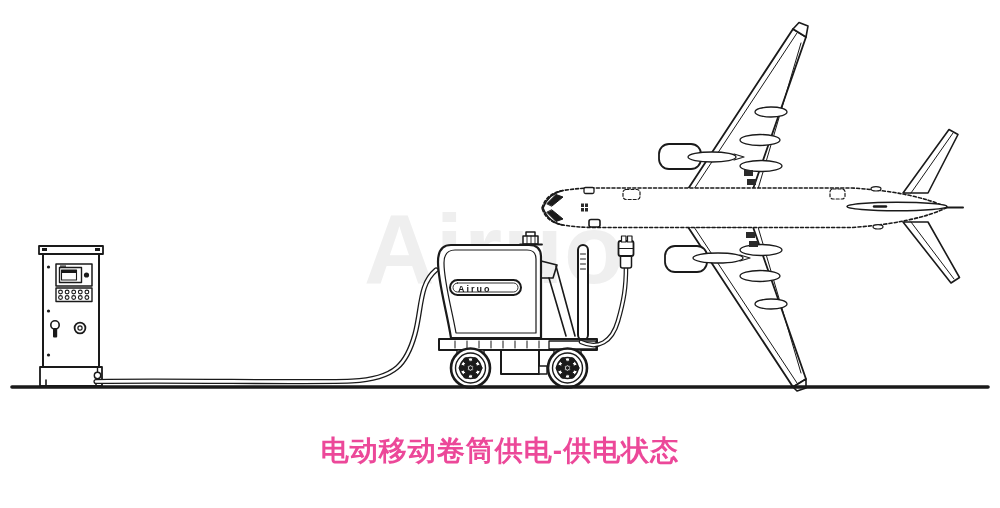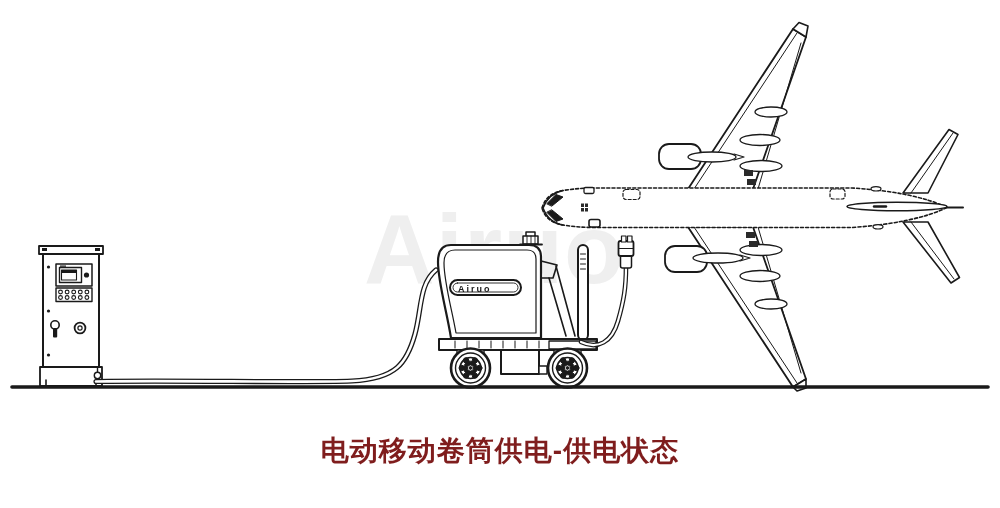--- a/index.html
+++ b/index.html
@@ -8,21 +8,21 @@
     font-family:"Liberation Sans", sans-serif;
   }
   .watermark{
     position:absolute;left:364px;top:200px;z-index:1;
     font-size:98px;font-weight:bold;line-height:1;letter-spacing:1px;
     color:#efefef;user-select:none;
   }
   .diagram-svg{position:absolute;left:0;top:0;z-index:2;}
   .caption{
     position:absolute;left:0;right:0;top:432px;z-index:3;
-    text-align:center;font-size:28px;font-weight:bold;color:#7f1d1d;
+    text-align:center;font-size:28px;font-weight:bold;color:#ec4899;
     letter-spacing:1px;
   }
 </style>
 </head>
 <body>
 
 <div class="stage">
 
   <div class="watermark">Airuo</div>
 

